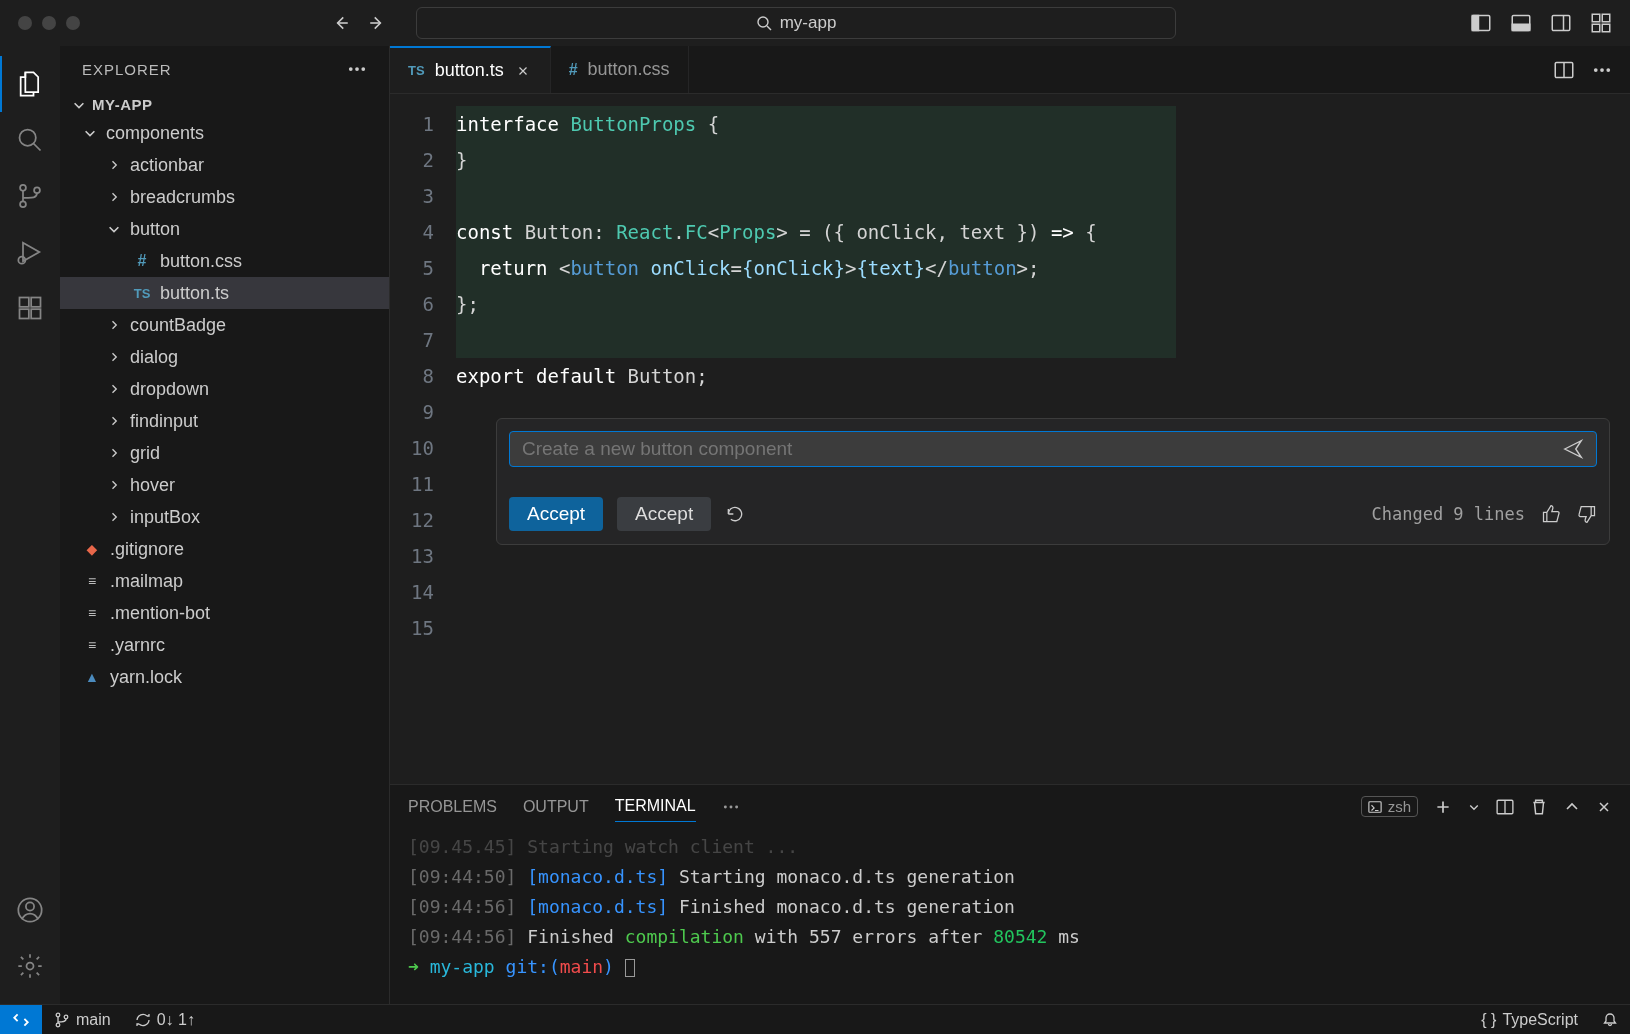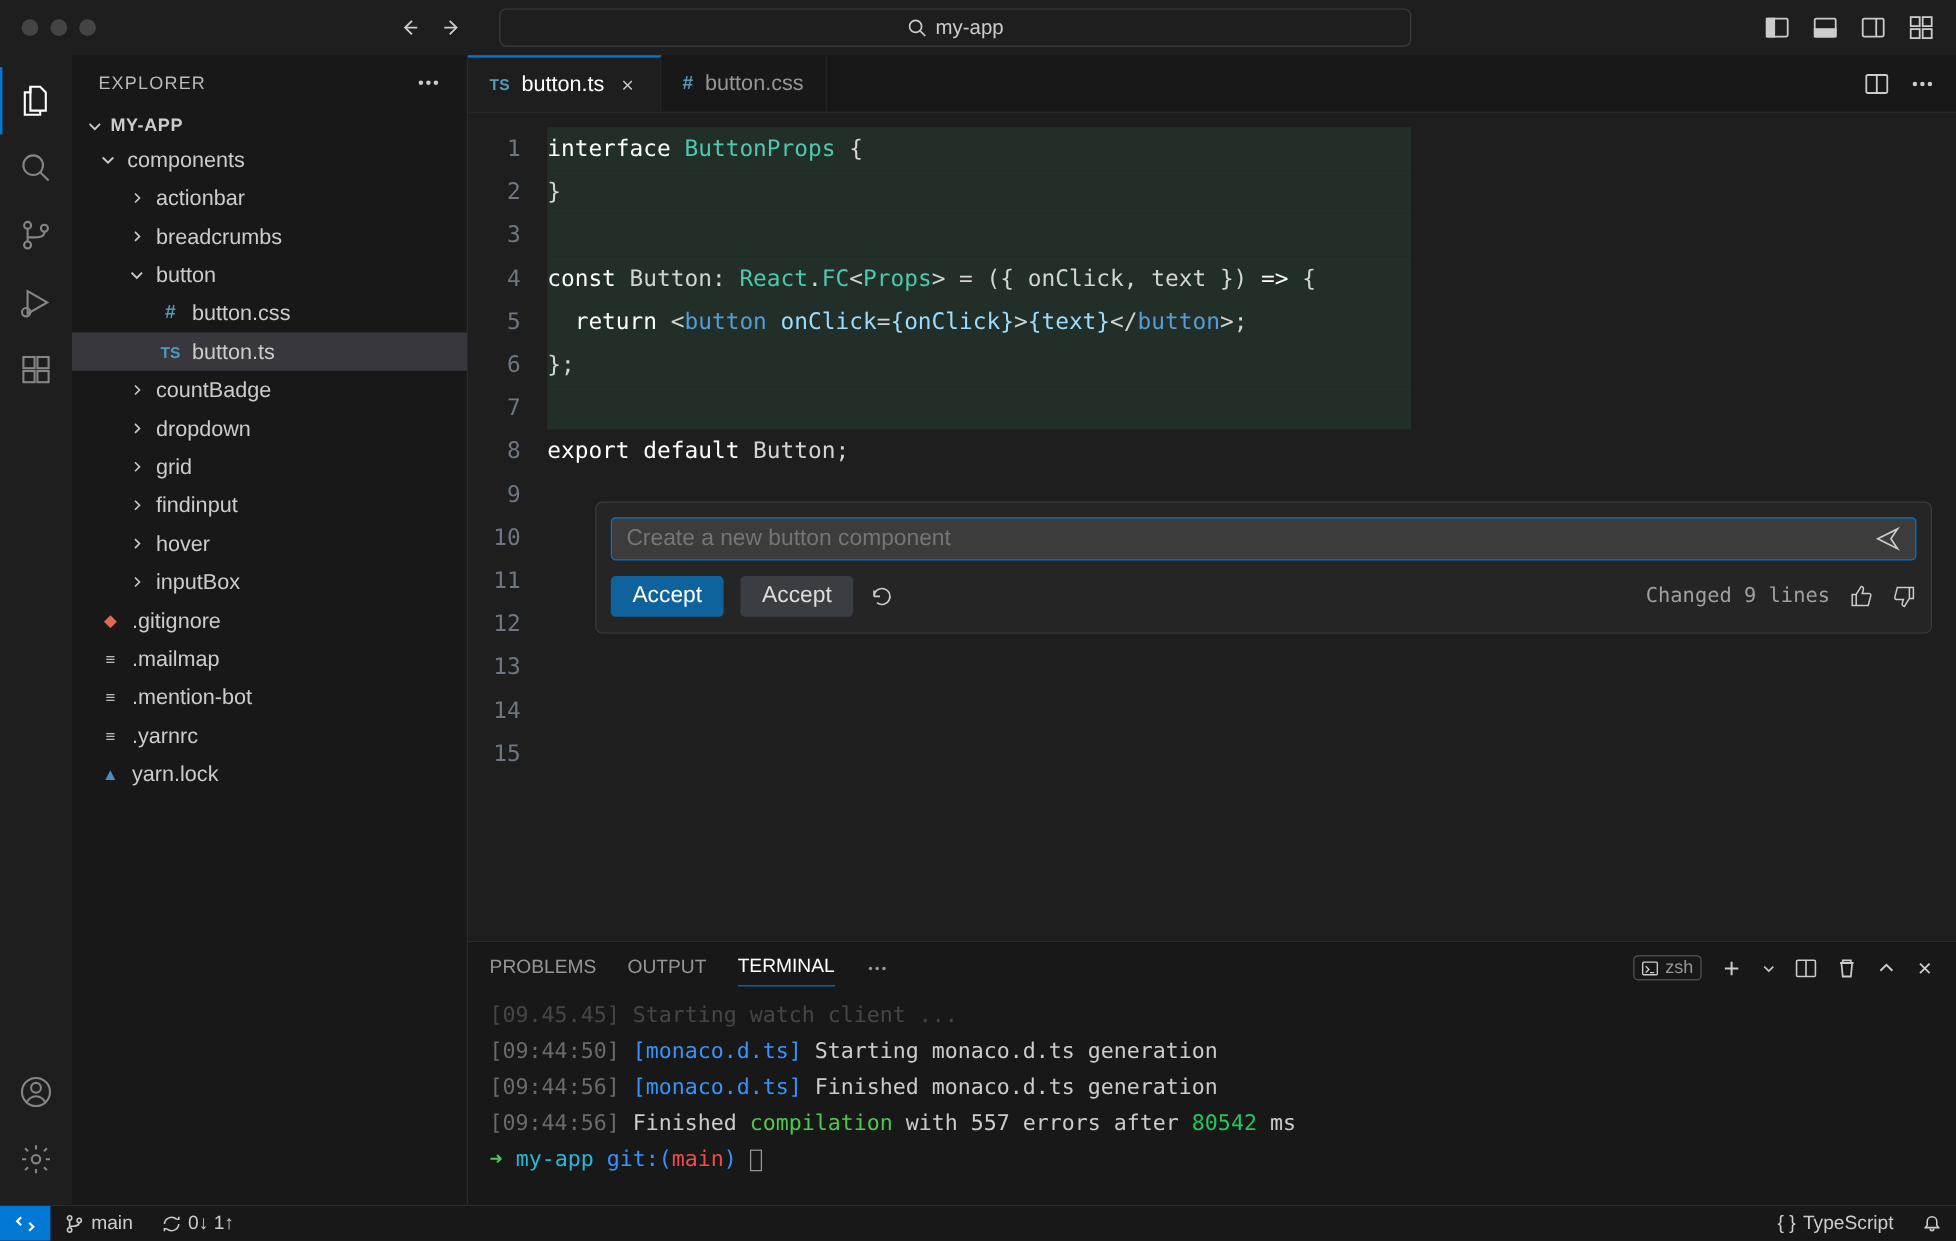--- a/index.html
+++ b/index.html
@@ -136,21 +136,21 @@
 }
 .chat-input-row {
   border: 1px solid #0078d4; border-radius: 4px; background: #3c3c3c;
   display: flex; align-items: center; padding: 6px 12px; gap: 10px;
 }
 .chat-input {
   flex: 1; background: transparent; border: none; outline: none; color: #bdbdbd;
   font-size: 19px;
 }
 .send-icon { color: #cccccc; }
-.chat-actions { display: flex; align-items: center; gap: 14px; margin-top: 12px; }
+.chat-actions { display: flex; align-items: center; gap: 14px; margin-top: 29px; }
 .btn {
   padding: 6px 18px; border-radius: 4px; font-size: 19px; border: none; cursor: pointer;
 }
 .btn-primary { background: #0e639c; color: #fff; }
 .btn-secondary { background: #3a3d41; color: #ddd; }
 .chat-status { margin-left: auto; display: flex; align-items: center; gap: 16px; color: #a0a0a0; font-size: 17px; }
 
 .panel {
   height: 220px; border-top: 1px solid #2b2b2b; display: flex; flex-direction: column;
   background: #181818;
@@ -363,37 +363,45 @@
             </svg>
           </span>
           <span>countBadge</span>
         </div>
       <div class="tree-item indent-2">
           <span class="chev">
             <svg width="12" height="12" viewBox="0 0 16 16" fill="none" stroke="#ccc" stroke-width="1.8">
               <path d="M6 3l5 5-5 5"></path>
             </svg>
           </span>
+          <span>dialog</span>
+        </div>
+      <div class="tree-item indent-2">
+          <span class="chev">
+            <svg width="12" height="12" viewBox="0 0 16 16" fill="none" stroke="#ccc" stroke-width="1.8">
+              <path d="M6 3l5 5-5 5"></path>
+            </svg>
+          </span>
           <span>dropdown</span>
         </div>
       <div class="tree-item indent-2">
           <span class="chev">
             <svg width="12" height="12" viewBox="0 0 16 16" fill="none" stroke="#ccc" stroke-width="1.8">
               <path d="M6 3l5 5-5 5"></path>
             </svg>
           </span>
+          <span>findinput</span>
+        </div>
+      <div class="tree-item indent-2">
+          <span class="chev">
+            <svg width="12" height="12" viewBox="0 0 16 16" fill="none" stroke="#ccc" stroke-width="1.8">
+              <path d="M6 3l5 5-5 5"></path>
+            </svg>
+          </span>
           <span>grid</span>
-        </div>
-      <div class="tree-item indent-2">
-          <span class="chev">
-            <svg width="12" height="12" viewBox="0 0 16 16" fill="none" stroke="#ccc" stroke-width="1.8">
-              <path d="M6 3l5 5-5 5"></path>
-            </svg>
-          </span>
-          <span>findinput</span>
         </div>
       <div class="tree-item indent-2">
           <span class="chev">
             <svg width="12" height="12" viewBox="0 0 16 16" fill="none" stroke="#ccc" stroke-width="1.8">
               <path d="M6 3l5 5-5 5"></path>
             </svg>
           </span>
           <span>hover</span>
         </div>
       <div class="tree-item indent-2">

